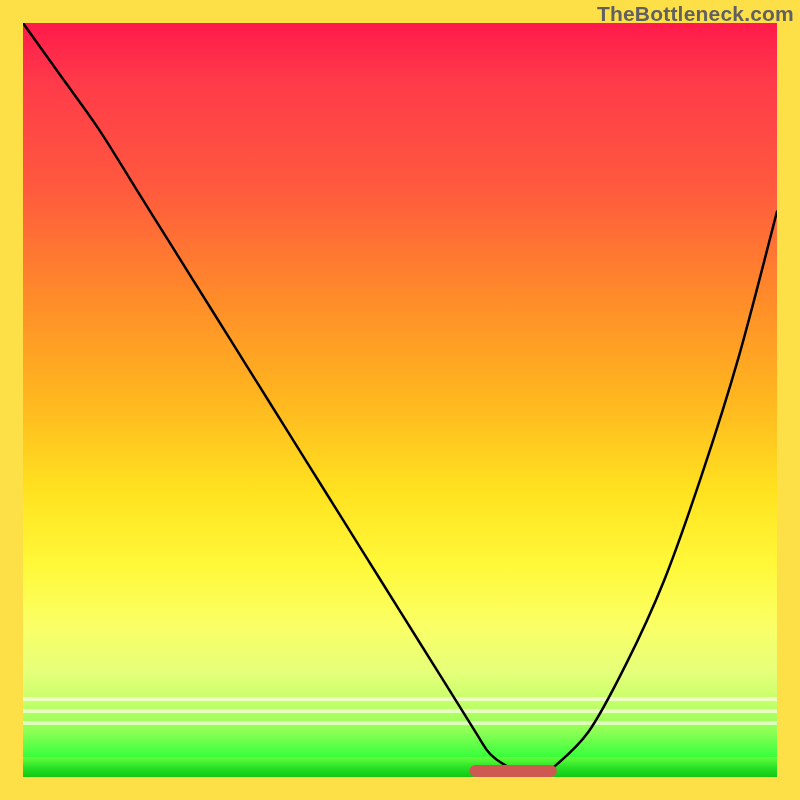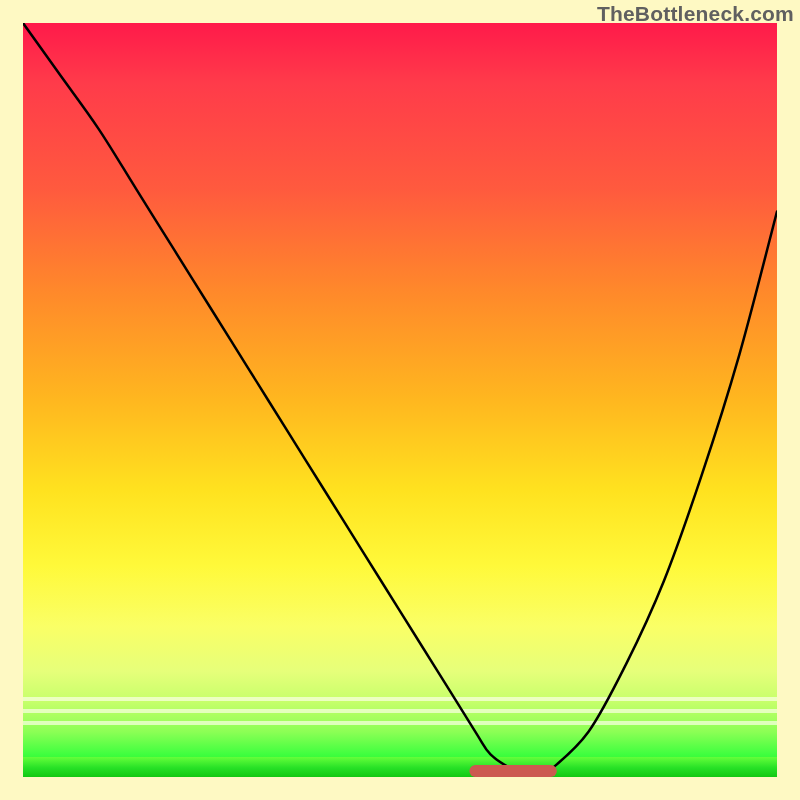--- a/index.html
+++ b/index.html
@@ -8,21 +8,21 @@
     width: 800px;
     height: 800px;
     background: #000;
     overflow: hidden;
     font-family: Arial, Helvetica, sans-serif;
   }
   .frame {
     position: relative;
     width: 800px;
     height: 800px;
-    background: #fef9c3;
+    background: #fde047;
   }
   .plot-area {
     position: absolute;
     left: 23px;
     top: 23px;
     width: 754px;
     height: 754px;
     
     background: linear-gradient(to bottom,
       #ff1a4a 0%,

